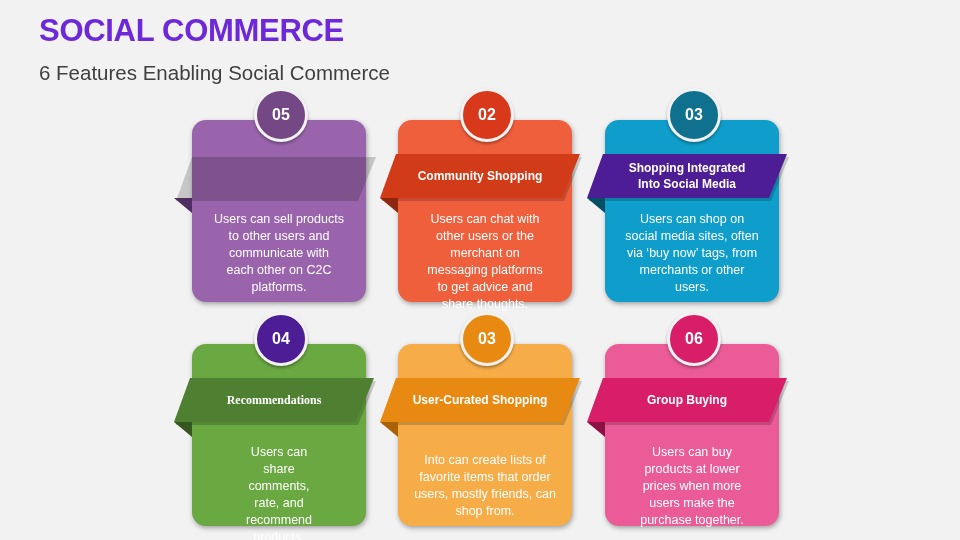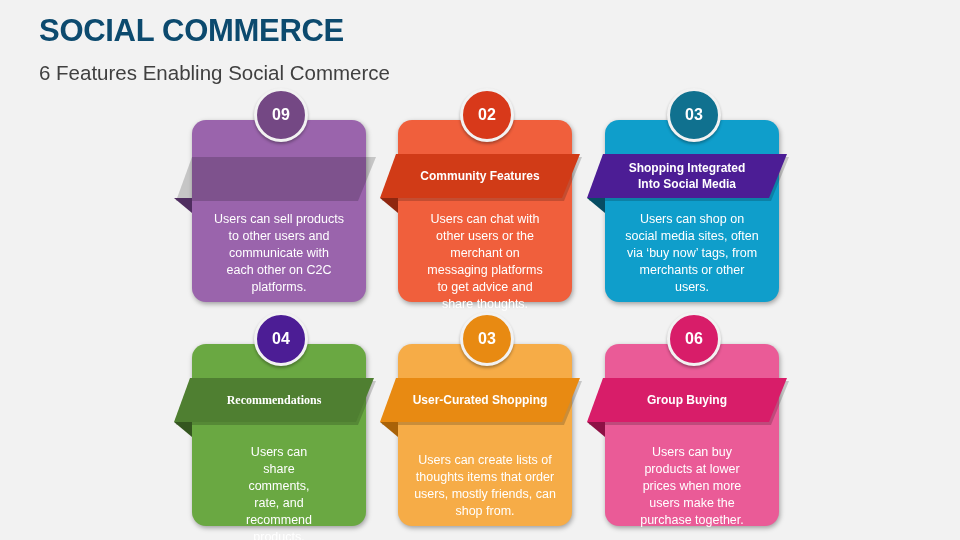--- a/index.html
+++ b/index.html
@@ -4,21 +4,21 @@
 <style>
   html, body { margin: 0; padding: 0; }
   body {
     width: 960px; height: 540px; overflow: hidden;
     background: #f2f2f2;
     font-family: "Liberation Sans", "DejaVu Sans", sans-serif;
     position: relative;
   }
   .title {
     position: absolute; left: 39px; top: 13px;
-    font-size: 31px; font-weight: bold; color: #0c4a6e;
+    font-size: 31px; font-weight: bold; color: #6d28d9;
     letter-spacing: -0.3px; margin: 0;
   }
   .subtitle {
     position: absolute; left: 39px; top: 61px;
     font-size: 20.5px; color: #404040; margin: 0;
   }
   .feature {
     position: absolute; width: 220px; height: 220px;
   }
   .card {
@@ -66,32 +66,32 @@
   .desc.row2 { top: 132px; }
 </style>
 </head>
 <body>
 
 <h1 class="title">SOCIAL COMMERCE</h1>
 <p class="subtitle">6 Features Enabling Social Commerce</p>
 
 <div class="feature" style="left:174px; top:88px;">
   <div class="card" style="background: rgb(154, 100, 172);"></div>
-  <div class="badge" style="background: rgb(116, 72, 132);">09</div>
+  <div class="badge" style="background: rgb(116, 72, 132);">05</div>
   <div class="ribbon-shadow"></div>
   <div class="fold" style="background: rgb(79, 45, 96);"></div>
   <div class="desc" style="padding:0 22px; box-sizing:border-box;">Users can sell products to other users and communicate with each other on C2C platforms.</div>
 </div>
 
 <div class="feature" style="left:380px; top:88px;">
   <div class="card" style="background: rgb(240, 95, 60);"></div>
   <div class="badge" style="background: rgb(216, 57, 26);">02</div>
   <div class="ribbon-shadow"></div>
   <div class="ribbon" style="background: rgb(209, 59, 23);">
-      <span>Community Features</span>
+      <span>Community Shopping</span>
     </div>
   <div class="fold" style="background: rgb(143, 39, 16);"></div>
   <div class="desc" style="padding:0 29px; box-sizing:border-box;">Users can chat with other users or the merchant on messaging platforms to get advice and share thoughts.</div>
 </div>
 
 <div class="feature" style="left:587px; top:88px;">
   <div class="card" style="background: rgb(15, 158, 203);"></div>
   <div class="badge" style="background: rgb(16, 113, 143);">03</div>
   <div class="ribbon-shadow"></div>
   <div class="ribbon" style="padding: 0px 40px; background: #4c1d95;">
@@ -113,21 +113,21 @@
 </div>
 
 <div class="feature" style="left:380px; top:312px;">
   <div class="card" style="background: rgb(246, 172, 71);"></div>
   <div class="badge" style="background: rgb(232, 138, 18);">03</div>
   <div class="ribbon-shadow"></div>
   <div class="ribbon" style="background: rgb(232, 138, 18);">
       <span>User-Curated Shopping</span>
     </div>
   <div class="fold" style="background: rgb(169, 98, 8);"></div>
-  <div class="desc" style="top:140px; padding:0 14px; box-sizing:border-box;">Users can create lists of thoughts items that order users, mostly friends, can shop from.</div>
+  <div class="desc" style="top:140px; padding:0 14px; box-sizing:border-box;">Into can create lists of favorite items that order users, mostly friends, can shop from.</div>
 </div>
 
 <div class="feature" style="left:587px; top:312px;">
   <div class="card" style="background: rgb(234, 91, 151);"></div>
   <div class="badge" style="background: rgb(216, 29, 105);">06</div>
   <div class="ribbon-shadow"></div>
   <div class="ribbon" style="background: rgb(216, 29, 105);">
       <span>Group Buying</span>
     </div>
   <div class="fold" style="background: rgb(142, 17, 69);"></div>

